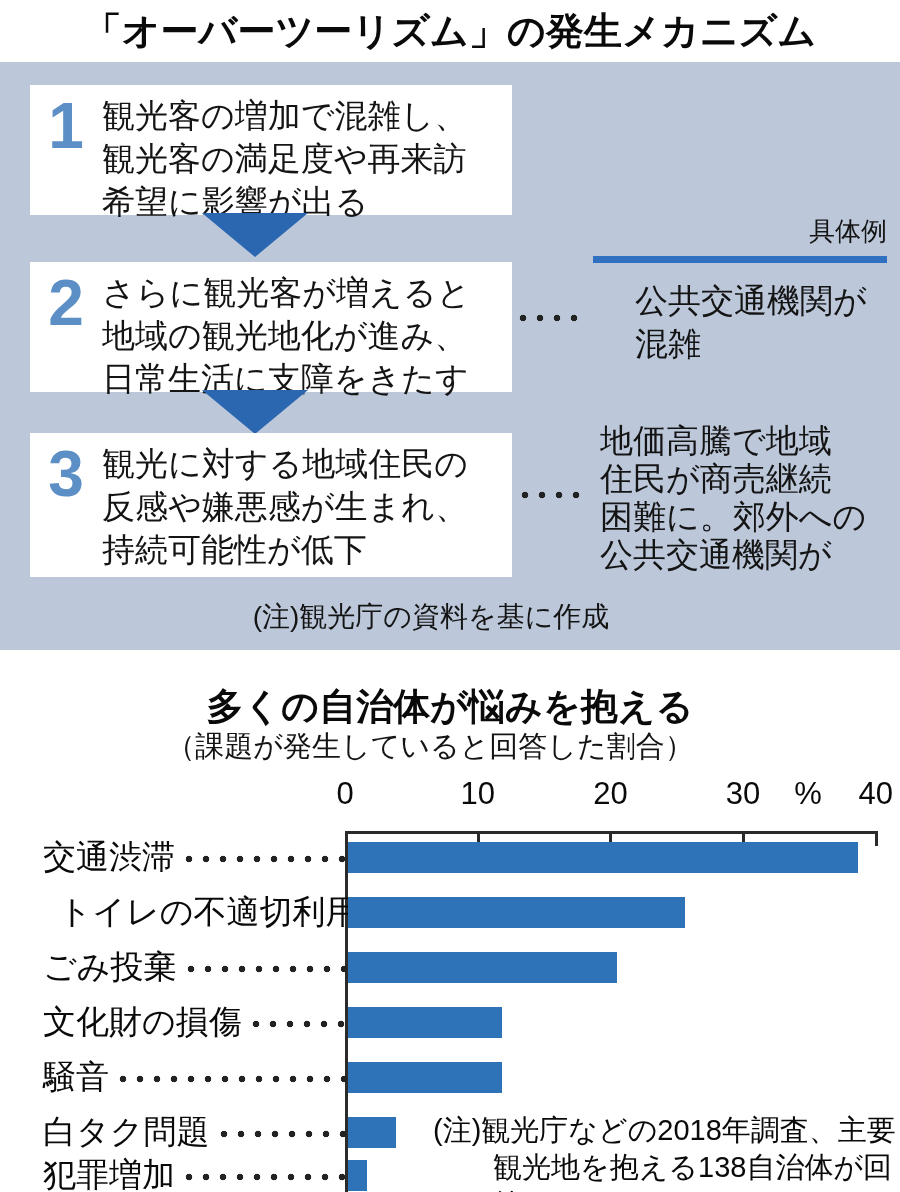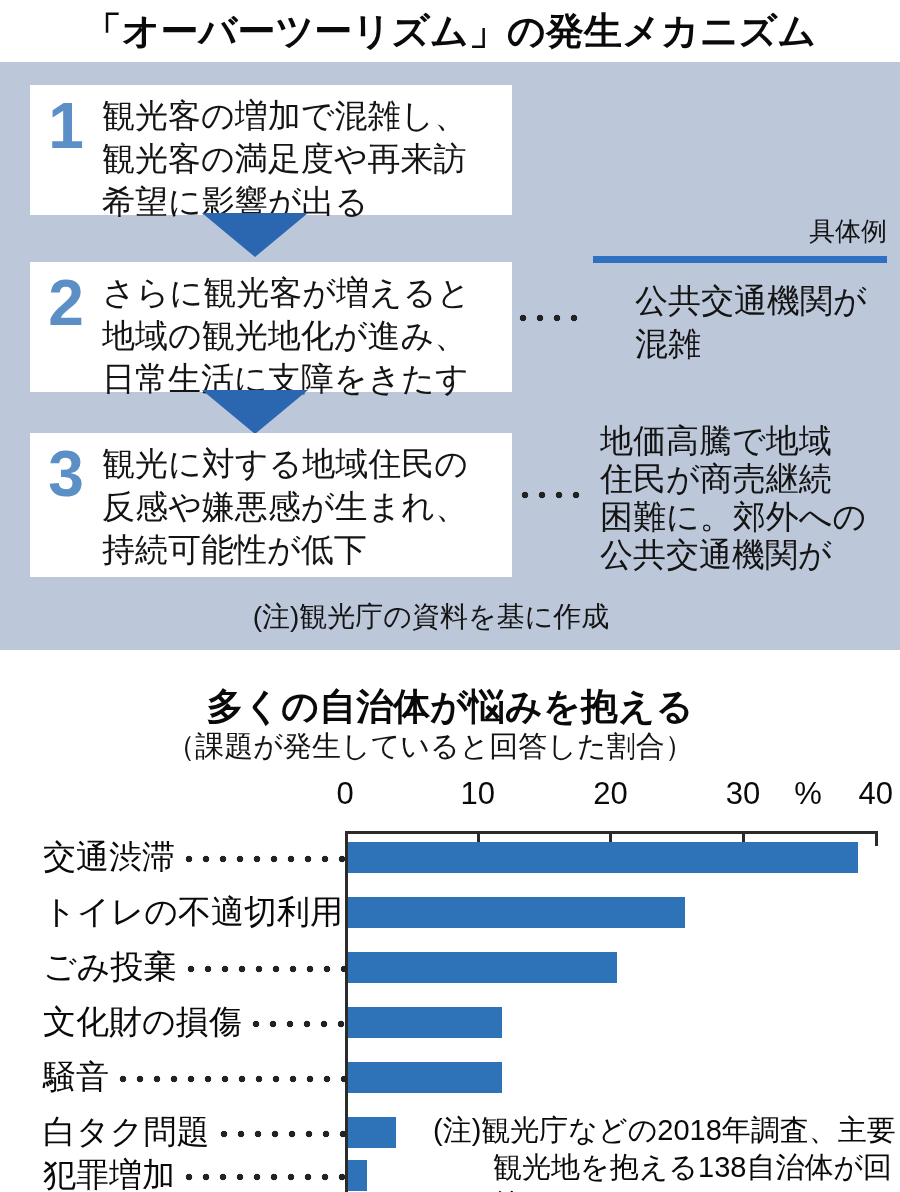--- a/index.html
+++ b/index.html
@@ -137,21 +137,21 @@
     <div class="tick-mark" style="left: 609.4px; height: 13px;"></div>
     <div class="tick-label" style="left: 743.1px;">30</div>
     <div class="tick-mark" style="left: 742.1px; height: 13px;"></div>
     <div class="tick-label" style="left: 875.8px;">40</div>
     <div class="tick-mark" style="left: 874.8px; height: 15px;"></div>
     <div class="bar-row" style="top: 835px;">
       <span class="bar-label">交通渋滞</span>
       <span class="bar-leader"></span>
     </div>
     <div class="bar" style="top: 842px; height: 31px; width: 509.568px; background: rgb(46, 114, 184);"></div>
-    <div class="bar-row" style="top: 890px;">
+    <div class="bar-row" style="top: 890px; flex-direction: column;">
       <span class="bar-label">トイレの不適切利用</span>
       <span class="bar-leader"></span>
     </div>
     <div class="bar" style="top: 897px; height: 31px; width: 337.058px; background: rgb(46, 114, 184);"></div>
     <div class="bar-row" style="top: 945px;">
       <span class="bar-label">ごみ投棄</span>
       <span class="bar-leader"></span>
     </div>
     <div class="bar" style="top: 952px; height: 31px; width: 269.381px; background: rgb(46, 114, 184);"></div>
     <div class="bar-row" style="top: 1000px;">

